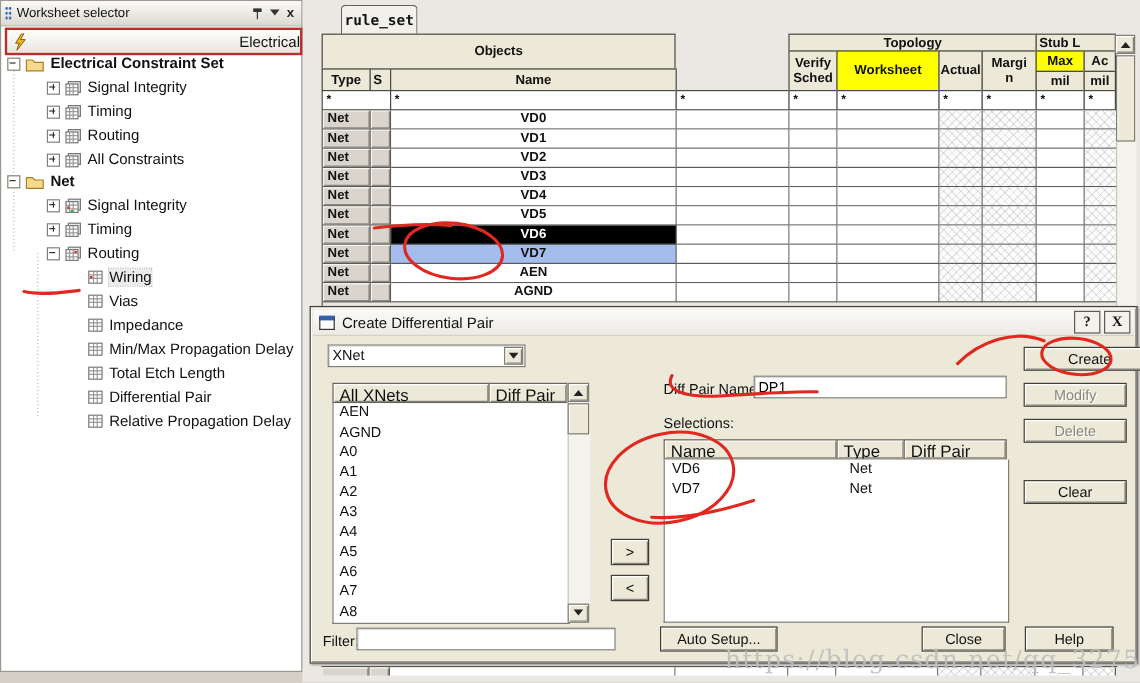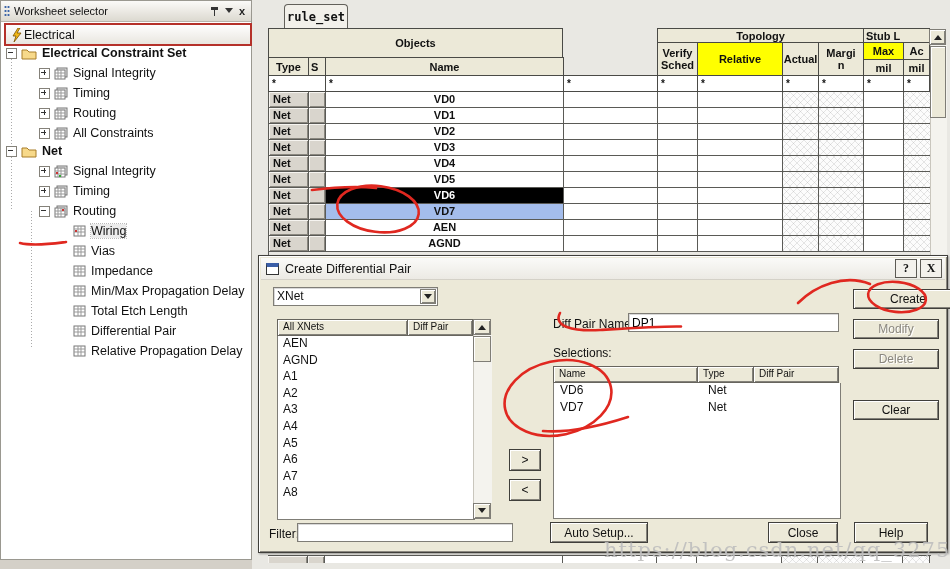--- a/index.html
+++ b/index.html
@@ -14,21 +14,21 @@
     background-image:radial-gradient(circle,#3b64a8 1px,transparent 1.2px);
     background-size:3px 4px;}
   .titlebtns{margin-left:auto;display:flex;gap:6px;margin-right:6px;align-items:center;}
   .pin{width:9px;height:10px;position:relative;}
   .pin:before{content:"";position:absolute;left:1px;top:1px;width:7px;height:3px;background:#333;}
   .pin:after{content:"";position:absolute;left:4px;top:4px;width:1.5px;height:6px;background:#333;}
   .chev{width:0;height:0;border:4px solid transparent;border-top:5px solid #333;margin-top:3px;}
   .xglyph{font-size:11px;font-weight:bold;color:#222;line-height:10px;}
   #domainbar{left:3px;top:22px;width:244px;height:19px;border:2px solid #b5312a;
      background:linear-gradient(#fefefe,#e9e6df);display:flex;align-items:center;}
-  #domainbar .lbl{flex:1;text-align:left;font-size:12.5px;color:#101010;}
+  #domainbar .lbl{flex:1;text-align:right;font-size:12.5px;color:#101010;}
   
   .trow{position:absolute;height:18px;display:flex;align-items:center;font-size:12.5px;white-space:nowrap;}
   .trow.bold{font-weight:bold;}
   .trow.sel .tlabel{background:#ececec;outline:1px dotted #bbb;}
   .exp{width:9px;height:9px;border:1px solid #848179;background:#fff;position:relative;flex:0 0 auto;margin-right:4px;}
   .exp:before{content:"";position:absolute;left:1px;top:3.5px;width:5px;height:1px;background:#333;}
   .exp.plus:after{content:"";position:absolute;left:3.5px;top:1px;width:1px;height:5px;background:#333;}
   .tico{margin-right:5px;flex:0 0 auto;display:inline-block;}
   .dotline{position:absolute;width:1px;background-image:linear-gradient(#aaa 1px,transparent 1px);background-size:1px 3px;}
   
@@ -69,21 +69,21 @@
   .dlgico{width:13px;height:12px;background:#fff;border:1px solid #333;border-top:4px solid #3b5fa8;margin:0 6px 0 5px;box-sizing:border-box;}
   .tbtn{width:20px;height:17px;background:#f3f1ec;border:1px solid #5c5a54;display:flex;align-items:center;justify-content:center;
      font-weight:bold;font-size:12px;font-family:"Liberation Serif",serif;}
   .btn3d{position:absolute;background:#ece9d8;border:1px solid #403f3b;
      box-shadow:inset 1px 1px 0 #fff,inset -1px -1px 0 #84827a;
      display:flex;align-items:center;justify-content:center;font-size:12px;box-sizing:border-box;}
   .btn3d.dis{color:#8a877f;text-shadow:1px 1px 0 #fff;}
   .fld{position:absolute;background:#fff;border:1px solid #7f7d76;box-shadow:inset 1px 1px 0 rgba(0,0,0,.15);
      box-sizing:border-box;font-size:12px;font-family:"Liberation Sans",sans-serif;padding:1px 3px;outline:none;}
   .lhead{position:absolute;background:#ece9d8;border:1px solid #67655e;box-shadow:inset 1px 1px 0 #fff,inset -1px -1px 0 #84827a;
-     box-sizing:border-box;font-size:10px;padding:1px 0 0 5px;overflow:hidden;}
+     box-sizing:border-box;font-size:14px;padding:1px 0 0 5px;overflow:hidden;}
   .litem{height:16.6px;font-size:12px;padding-left:5px;}
   .label{position:absolute;font-size:12px;white-space:nowrap;}
   
   #anno{left:0;top:0;width:950px;height:569px;pointer-events:none;z-index:60;}
   #wm{z-index:55;pointer-events:none;font-family:"DejaVu Serif",serif;font-size:21px;color:rgba(190,190,190,.9);
       letter-spacing:1px;white-space:nowrap;}
 </style>
 </head>
 <body>
 
@@ -92,21 +92,21 @@
   <div id="wsarea" class="abs">
     <div id="ruletab" class="abs">rule_set</div>
 
     <div class="abs" style="left:16px;top:28px;width:662px;height:64px;">
       <div class="hcell" style="left:0;top:0;width:295px;height:30px;">Objects</div>
       <div class="hcell" style="left:0;top:29px;width:41px;height:19px;">Type</div>
       <div class="hcell" style="left:40px;top:29px;width:18px;height:19px;justify-content:flex-start;padding-left:2px;">S</div>
       <div class="hcell" style="left:57px;top:29px;width:239px;height:19px;">Name</div>
       <div class="hcell" style="left:389px;top:0;width:207px;height:15px;">Topology</div>
       <div class="hcell" style="left:389px;top:14px;width:41px;height:34px;">Verify Sched</div>
-      <div class="hcell yel" style="left:429px;top:14px;width:86px;height:34px;">Relative</div>
+      <div class="hcell yel" style="left:429px;top:14px;width:86px;height:34px;">Worksheet</div>
       <div class="hcell" style="left:514px;top:14px;width:37px;height:34px;">Actual</div>
       <div class="hcell" style="left:550px;top:14px;width:46px;height:34px;word-break:break-all;padding:0 4px;">Margin</div>
       <div class="hcell" style="left:595px;top:0;width:67px;height:15px;justify-content:flex-start;padding-left:2px;">Stub L</div>
       <div class="hcell yel" style="left:595px;top:14px;width:41px;height:18px;">Max</div>
       <div class="hcell" style="left:595px;top:31px;width:41px;height:17px;">mil</div>
       <div class="hcell" style="left:635px;top:14px;width:27px;height:18px;">Ac</div>
       <div class="hcell" style="left:635px;top:31px;width:27px;height:17px;">mil</div>
 
       <div class="fcell" style="left:0;top:47px;width:58px;height:17px;">*</div>
       <div class="fcell" style="left:57px;top:47px;width:239px;height:17px;">*</div>
@@ -433,20 +433,21 @@
       <span class="sbtn" style="right:1px;top:1px;width:16px;height:15px;">
           <span class="tri-down"></span>
         </span>
     </div>
 
     <div class="lhead" style="left:18px;top:63px;width:131px;height:17px;">All XNets</div>
     <div class="lhead" style="left:148px;top:63px;width:66px;height:17px;">Diff Pair</div>
     <div class="abs" style="left:18px;top:80px;width:196px;height:183px;background:#fff;border:1px solid #7f7d76;border-top:none;overflow:hidden;">
       <div class="litem">AEN</div>
       <div class="litem">AGND</div>
+      <div class="litem">A0</div>
       <div class="litem">A1</div>
       <div class="litem">A2</div>
       <div class="litem">A3</div>
       <div class="litem">A4</div>
       <div class="litem">A5</div>
       <div class="litem">A6</div>
       <div class="litem">A7</div>
       <div class="litem">A8</div>
     </div>
     <div class="sbtn" style="left:214px;top:63px;width:18px;height:16px;">

